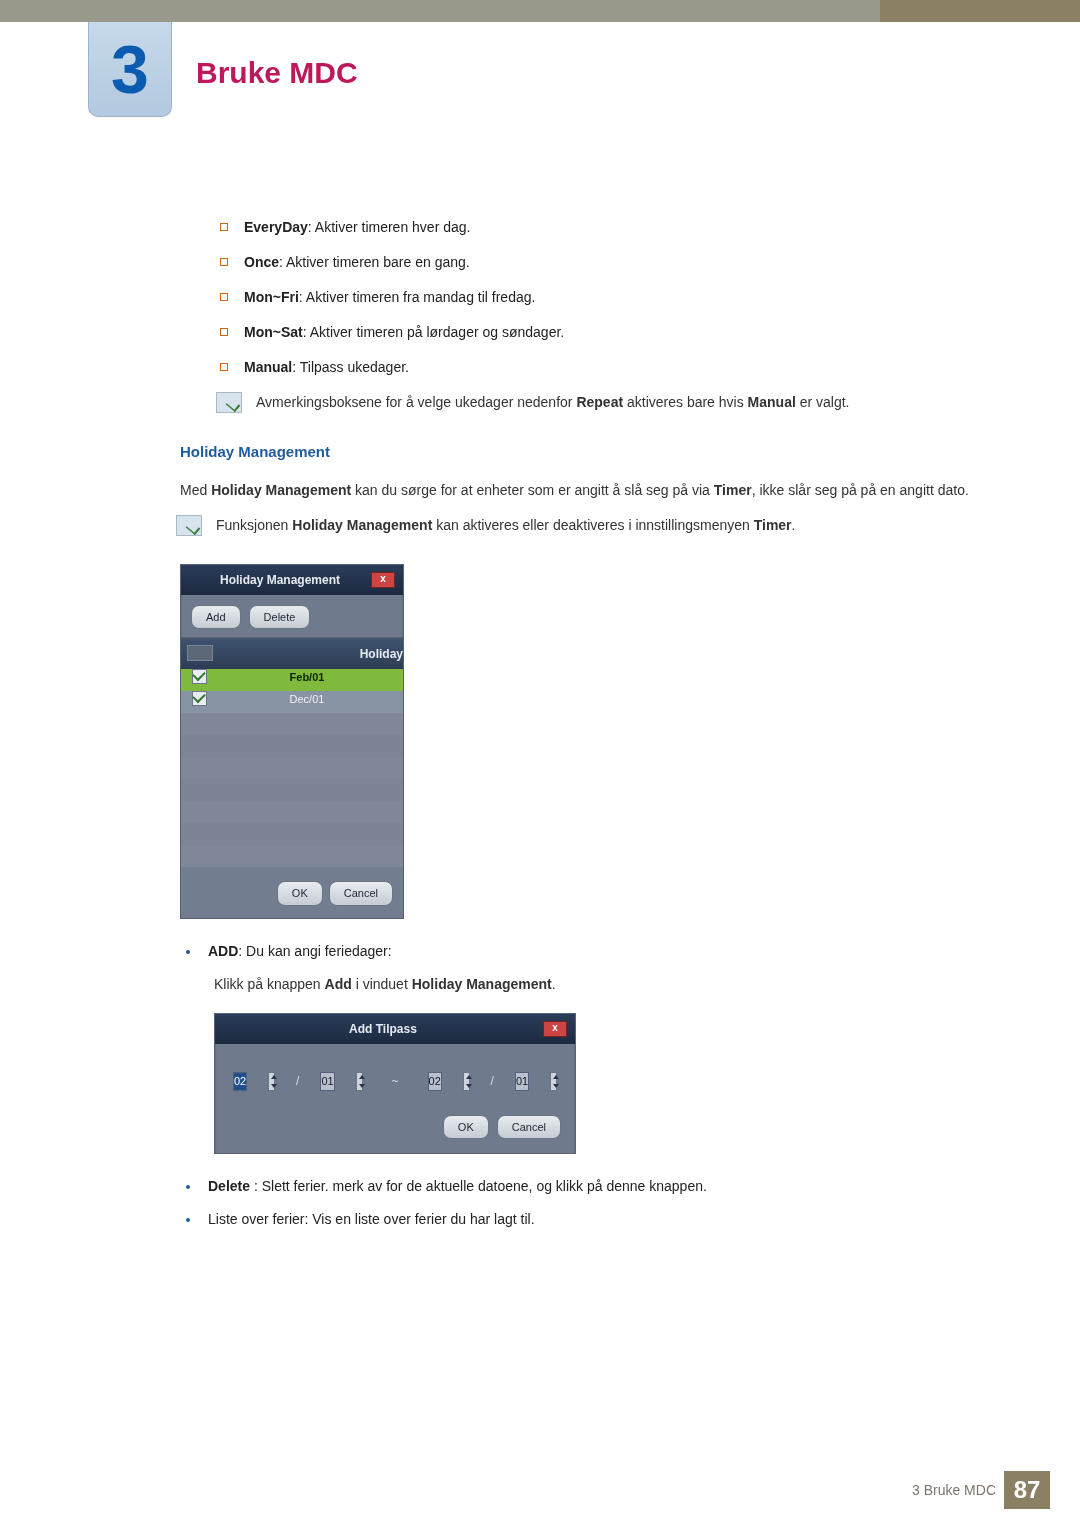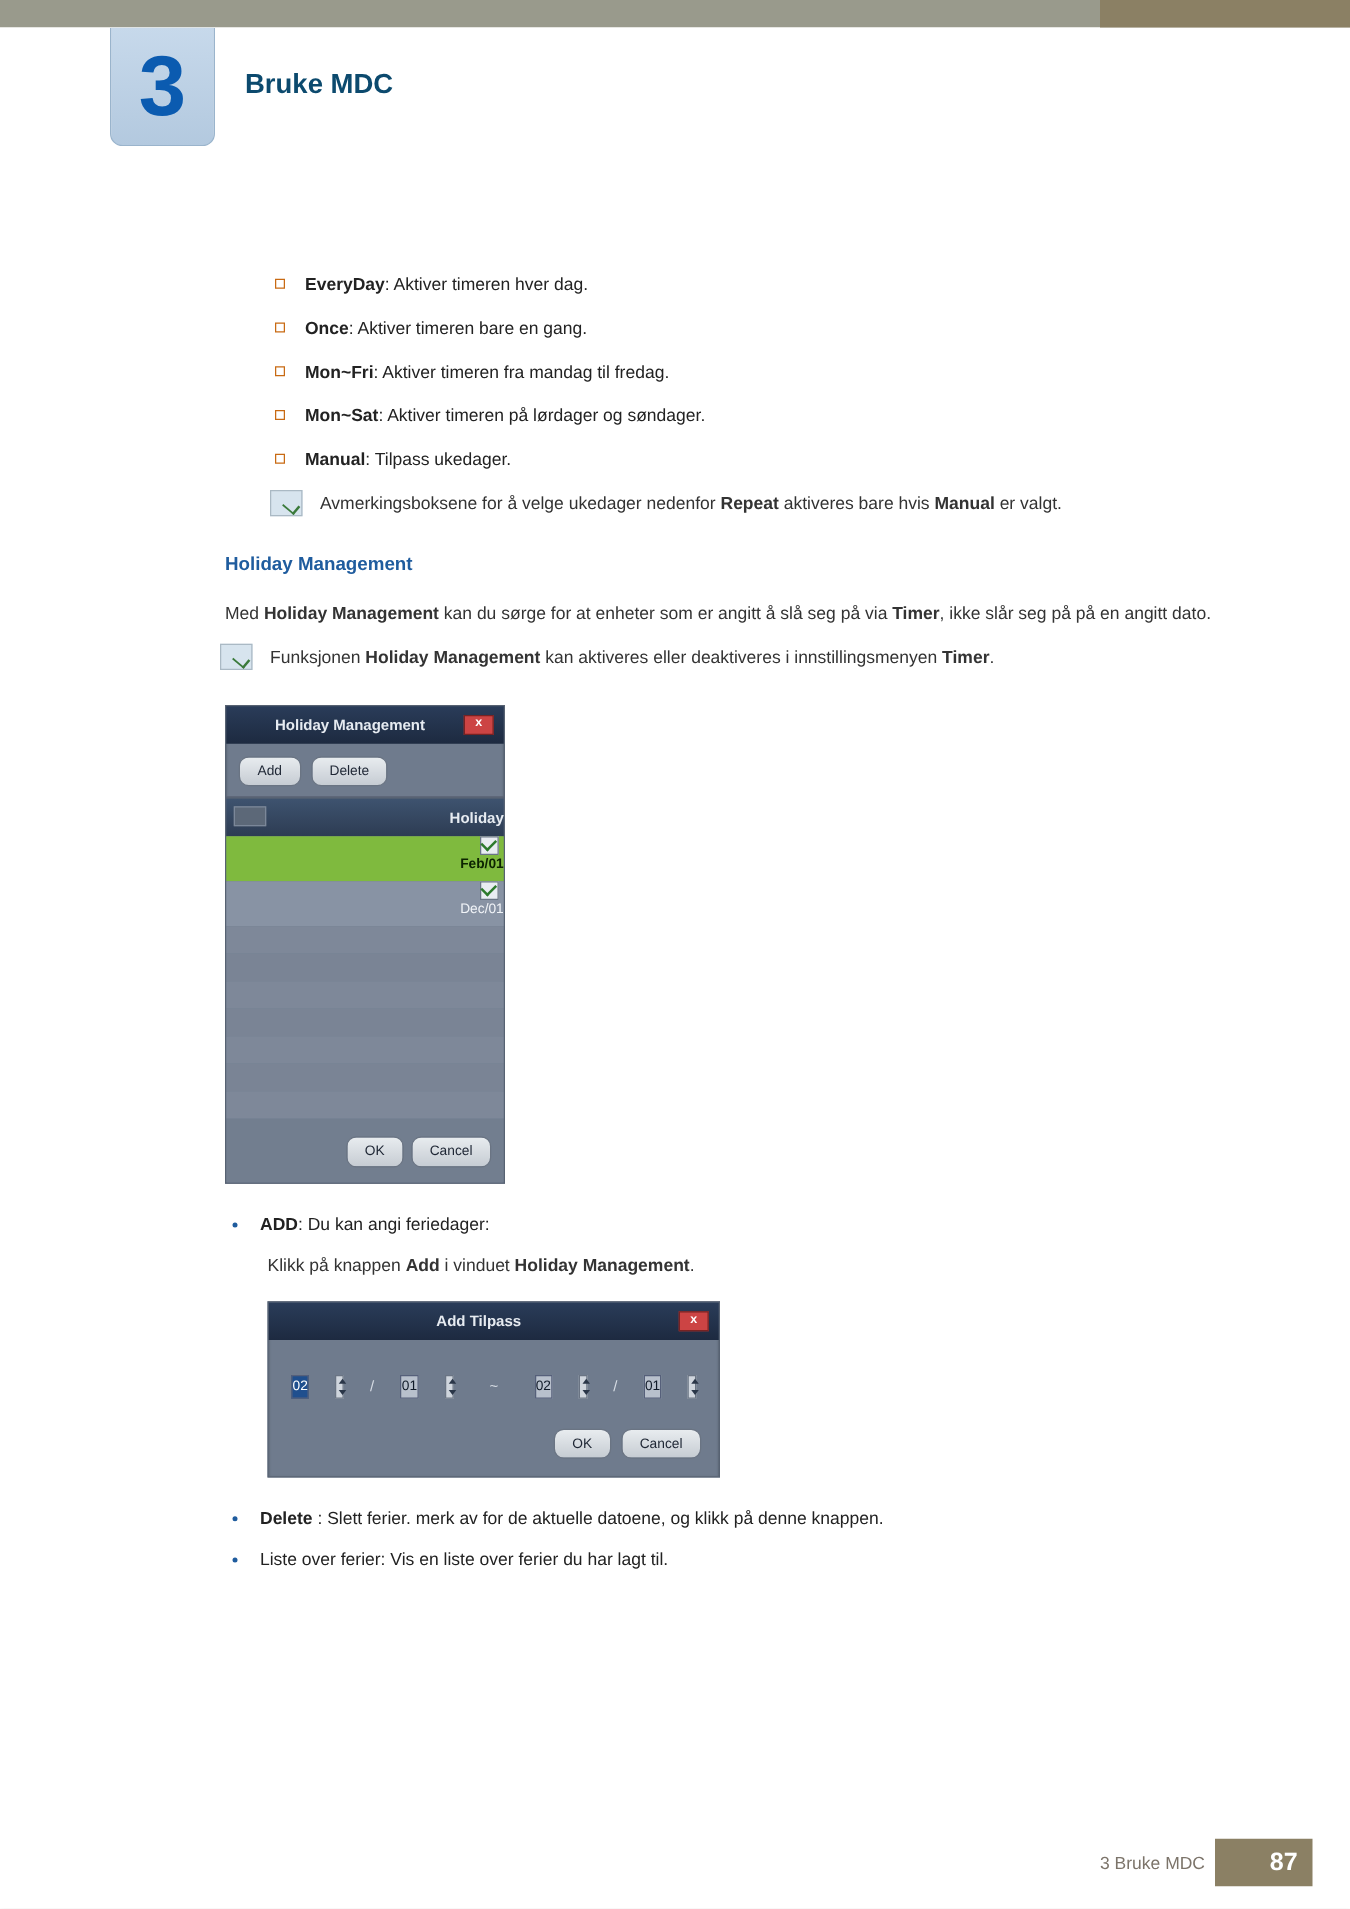--- a/index.html
+++ b/index.html
@@ -3,21 +3,21 @@
 <meta charset="utf-8">
 <style>
   body { margin:0; padding:0; font-family: Arial, Helvetica, sans-serif; background:#fff; color:#222; font-size:14px; line-height:1.5; }
   .page { width:1080px; min-height:1527px; margin:0 auto; position:relative; background:#fff; box-shadow:0 0 4px rgba(0,0,0,0.2); }
   .top-strip { height:22px; background:#999a8c; width:100%; }
   .top-strip::after { content:""; display:block; float:right; width:200px; height:22px; background:#8b8064; }
   .banner { background:#fff; padding:0 0 40px 0; }
   .banner-inner { display:flex; align-items:flex-start; }
   .chapter-badge { width:82px; height:94px; background:linear-gradient(#c7d9eb,#b3c9df); border:1px solid #9ab4cc; border-top:none; border-radius:0 0 10px 10px; margin-left:88px; display:flex; align-items:center; justify-content:center; }
   .chapter-badge span { font-size:68px; font-weight:bold; color:#0b5bb0; font-family:Arial,Helvetica,sans-serif; }
-  .page-title { font-size:22px; color:#0c4a6e; font-weight:bold; margin:28px 0 0 24px; }
+  .page-title { font-size:30px; color:#be185d; font-weight:bold; margin:28px 0 0 24px; }
   .content { padding:0 100px 0 180px; }
   .sub-list { margin:60px 0 0 0; padding-left:40px; }
   .sub-list .item { display:flex; align-items:flex-start; margin-bottom:14px; }
   .sq-bullet { width:6px; height:6px; border:1px solid #c86a13; margin:6px 16px 0 0; flex:0 0 auto; background:#fff; }
   .item-text { flex:1; }
   .bold { font-weight:bold; }
   .note-row { display:flex; align-items:flex-start; margin:14px 0 28px -4px; }
   .note-icon { width:24px; height:19px; background:#d7e4ee; border:1px solid #aab9c4; margin-right:14px; flex:0 0 auto; position:relative; }
   .note-icon::after { content:""; position:absolute; right:2px; bottom:1px; width:10px; height:10px; border-right:2px solid #3a7a3a; border-bottom:2px solid #3a7a3a; transform:rotate(40deg) scaleY(0.7); }
   .note-text, .para { color:#333; }
@@ -27,21 +27,21 @@
   .dialog-title { background:linear-gradient(#2a3c59,#1d2a40); padding:6px 8px; display:flex; align-items:center; justify-content:space-between; color:#e6ebf1; font-weight:bold; font-size:12px; }
   .title-center { flex:1; text-align:center; }
   .close-box { width:22px; height:14px; background:#c44; border:1px solid #722; color:#fff; font-size:10px; line-height:12px; text-align:center; font-weight:bold; }
   .hm-dialog { width:222px; }
   .hm-toolbar { display:flex; gap:8px; padding:10px 10px 8px; border-bottom:1px solid #596273; }
   .btn { background:linear-gradient(#e8ecef,#c6ccd3); border:1px solid #6a7483; color:#1e2634; font-size:11px; padding:3px 14px; border-radius:8px; text-align:center; }
   .hm-table { border-top:1px solid #4e5869; }
   .hm-head { background:linear-gradient(#3e536f,#2d3c53); padding:6px 0; text-align:center; font-weight:bold; color:#e6ebf1; font-size:12px; display:flex; }
   .hm-head .chk-col { width:24px; height:14px; background:#5c6878; margin-left:6px; border:1px solid #7b8799; }
   .hm-head .lbl { flex:1;text-align:right; }
-  .hm-row { display:flex; align-items:flex-end; height:36px; font-size:11px;flex-direction:column; }
+  .hm-row { display:flex; align-items:flex-start; height:22px; font-size:11px; }
   .hm-row .chk-col { width:24px; margin-left:6px; height:14px; display:flex; align-items:center; justify-content:center; }
   .hm-row .val { flex:1; text-align:center; }
   .row-sel { background:#7fba3e; color:#0c2400; font-weight:bold; }
   .row-norm { background:#8893a4; color:#f1f4f8; }
   .row-empty-a { background:#7e8899; height:22px; }
   .row-empty-b { background:#7a8495; height:22px; }
   .chk { width:13px; height:13px; background:#e9edf2; border:1px solid #6a7585; position:relative; }
   .chk.checked::after { content:""; position:absolute; left:2px; top:-1px; width:6px; height:9px; border-right:2px solid #2d7a2d; border-bottom:2px solid #2d7a2d; transform:rotate(45deg); }
   .hm-footer { padding:14px 10px 12px; display:flex; gap:6px; justify-content:flex-end; background:#727e8f; }
   .ah-dialog { width:360px; margin-left:28px; }
@@ -55,21 +55,21 @@
   .sep-slash { color:#d6dce4; }
   .tilde { color:#d6dce4; padding:0 8px; }
   .ah-footer { display:flex; gap:8px; justify-content:flex-end; padding:0 14px 14px; }
   .action-list { margin:4px 0 0 0; padding-left:6px; }
   .action-item { display:flex; align-items:flex-start; margin-bottom:12px; }
   .dot-bullet { width:4px; height:4px; border-radius:50%; background:#1f5c9e; margin:9px 18px 0 0; flex:0 0 auto; }
   .action-text { flex:1; }
   .sub-indent { margin-left:28px; }
   .footer-bar { position:absolute; bottom:18px; right:30px; display:flex; align-items:center; gap:0; }
   .footer-text { color:#7c746a; font-size:14px; margin-right:8px;margin-left:24px; }
-  .page-num-box { background:#8b8064; color:#fff; font-weight:bold; font-size:20px; width:46px; height:38px; display:flex; align-items:center; justify-content:center;padding-left:32px; }
+  .page-num-box { background:#8b8064; color:#fff; font-weight:bold; font-size:24px; width:46px; height:38px; display:flex; align-items:center; justify-content:center; }
 </style>
 </head>
 <body>
 
 <div class="page">
   <div class="top-strip"></div>
 
   <div class="banner">
     <div class="banner-inner">
       <div class="chapter-badge">

